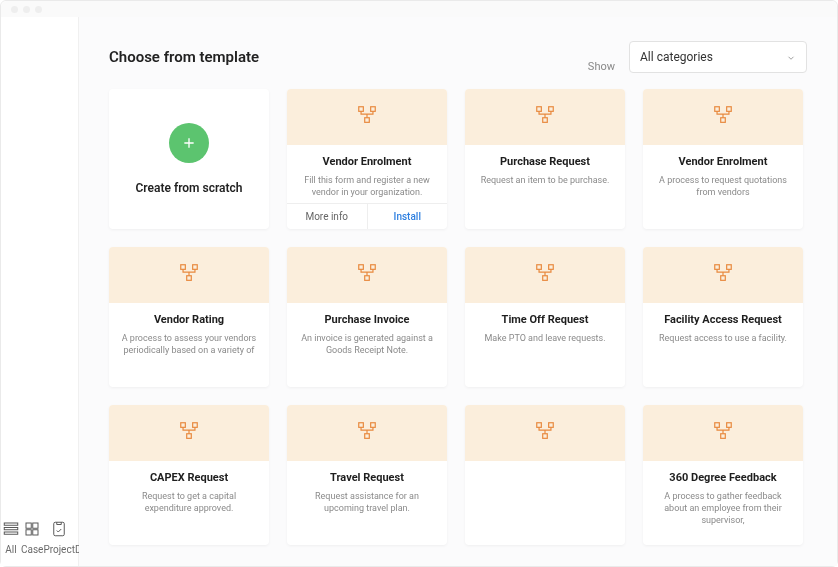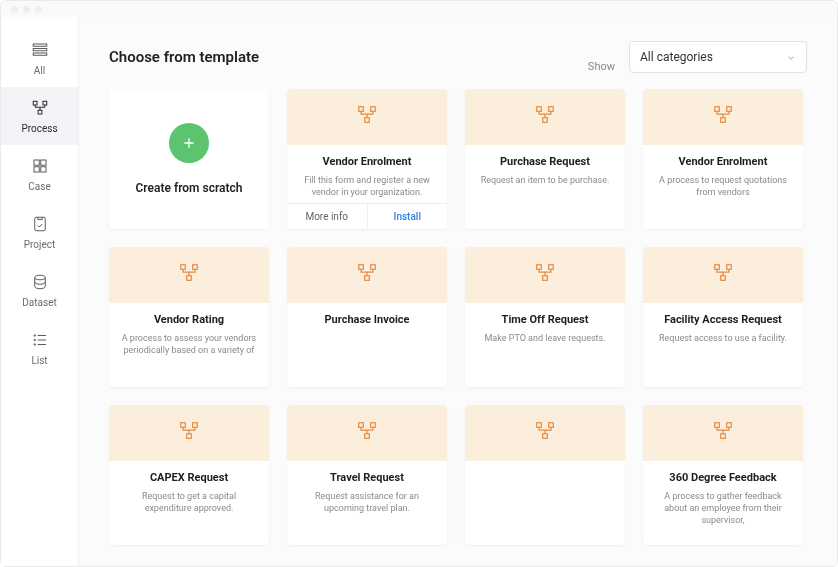--- a/index.html
+++ b/index.html
@@ -30,22 +30,22 @@
     gap: 5px;
   }
   .titlebar .dot { width: 7px; height: 7px; border-radius: 50%; background: #eee; }
   .body { flex: 1; display: flex; overflow: hidden; }
   .sidebar {
     width: 78px;
     background: #fff;
     border-right: 1px solid #f0f0f0;
     padding-top: 12px;
     display: flex;
-    flex-direction: column;
-    align-items: flex-start;
+    flex-direction: row;
+    align-items: flex-end;
   }
   .side-item {
     width: 100%;
     height: 58px;
     display: flex;
     flex-direction: column;
     align-items: center;
     justify-content: center;
     gap: 5px;
     font-size: 10px;
@@ -164,31 +164,20 @@
         <span class="side-icon">
           <svg width="18" height="18" viewBox="0 0 24 24">
               <rect x="3" y="4" width="18" height="3"></rect>
               <rect x="3" y="10" width="18" height="3"></rect>
               <rect x="3" y="16" width="18" height="3"></rect>
             </svg>
         </span>
         <span>All</span>
       </div>
 
-      <div class="side-item active">
-        <span class="side-icon">
-          <svg width="18" height="18" viewBox="0 0 24 24">
-              <rect x="3" y="3" width="5" height="5"></rect>
-              <rect x="16" y="3" width="5" height="5"></rect>
-              <rect x="9.5" y="15" width="5" height="5"></rect>
-              <path d="M5.5 8v3h13V8M12 11v4"></path>
-            </svg>
-        </span>
-        <span>Process</span>
-      </div>
 
       <div class="side-item">
         <span class="side-icon">
           <svg width="18" height="18" viewBox="0 0 24 24">
               <rect x="4" y="4" width="7" height="7"></rect>
               <rect x="13" y="4" width="7" height="7"></rect>
               <rect x="4" y="13" width="7" height="7"></rect>
               <rect x="13" y="13" width="7" height="7"></rect>
             </svg>
         </span>
@@ -329,20 +318,21 @@
           <div class="card-img">
             <span class="proc-icon"><svg width="22" height="22" viewBox="0 0 24 24">
                   <rect x="3" y="3" width="5" height="5"></rect>
                   <rect x="16" y="3" width="5" height="5"></rect>
                   <rect x="9.5" y="15" width="5" height="5"></rect>
                   <path d="M5.5 8v3h13V8M12 11v4"></path>
                 </svg></span>
           </div>
           <div class="card-body">
             <div class="card-title">Purchase Invoice</div>
+            <div class="card-desc">An invoice is generated against a Goods Receipt Note.</div>
           </div>
         </div>
 
         <div class="card">
           <div class="card-img">
             <span class="proc-icon"><svg width="22" height="22" viewBox="0 0 24 24">
                   <rect x="3" y="3" width="5" height="5"></rect>
                   <rect x="16" y="3" width="5" height="5"></rect>
                   <rect x="9.5" y="15" width="5" height="5"></rect>
                   <path d="M5.5 8v3h13V8M12 11v4"></path>

